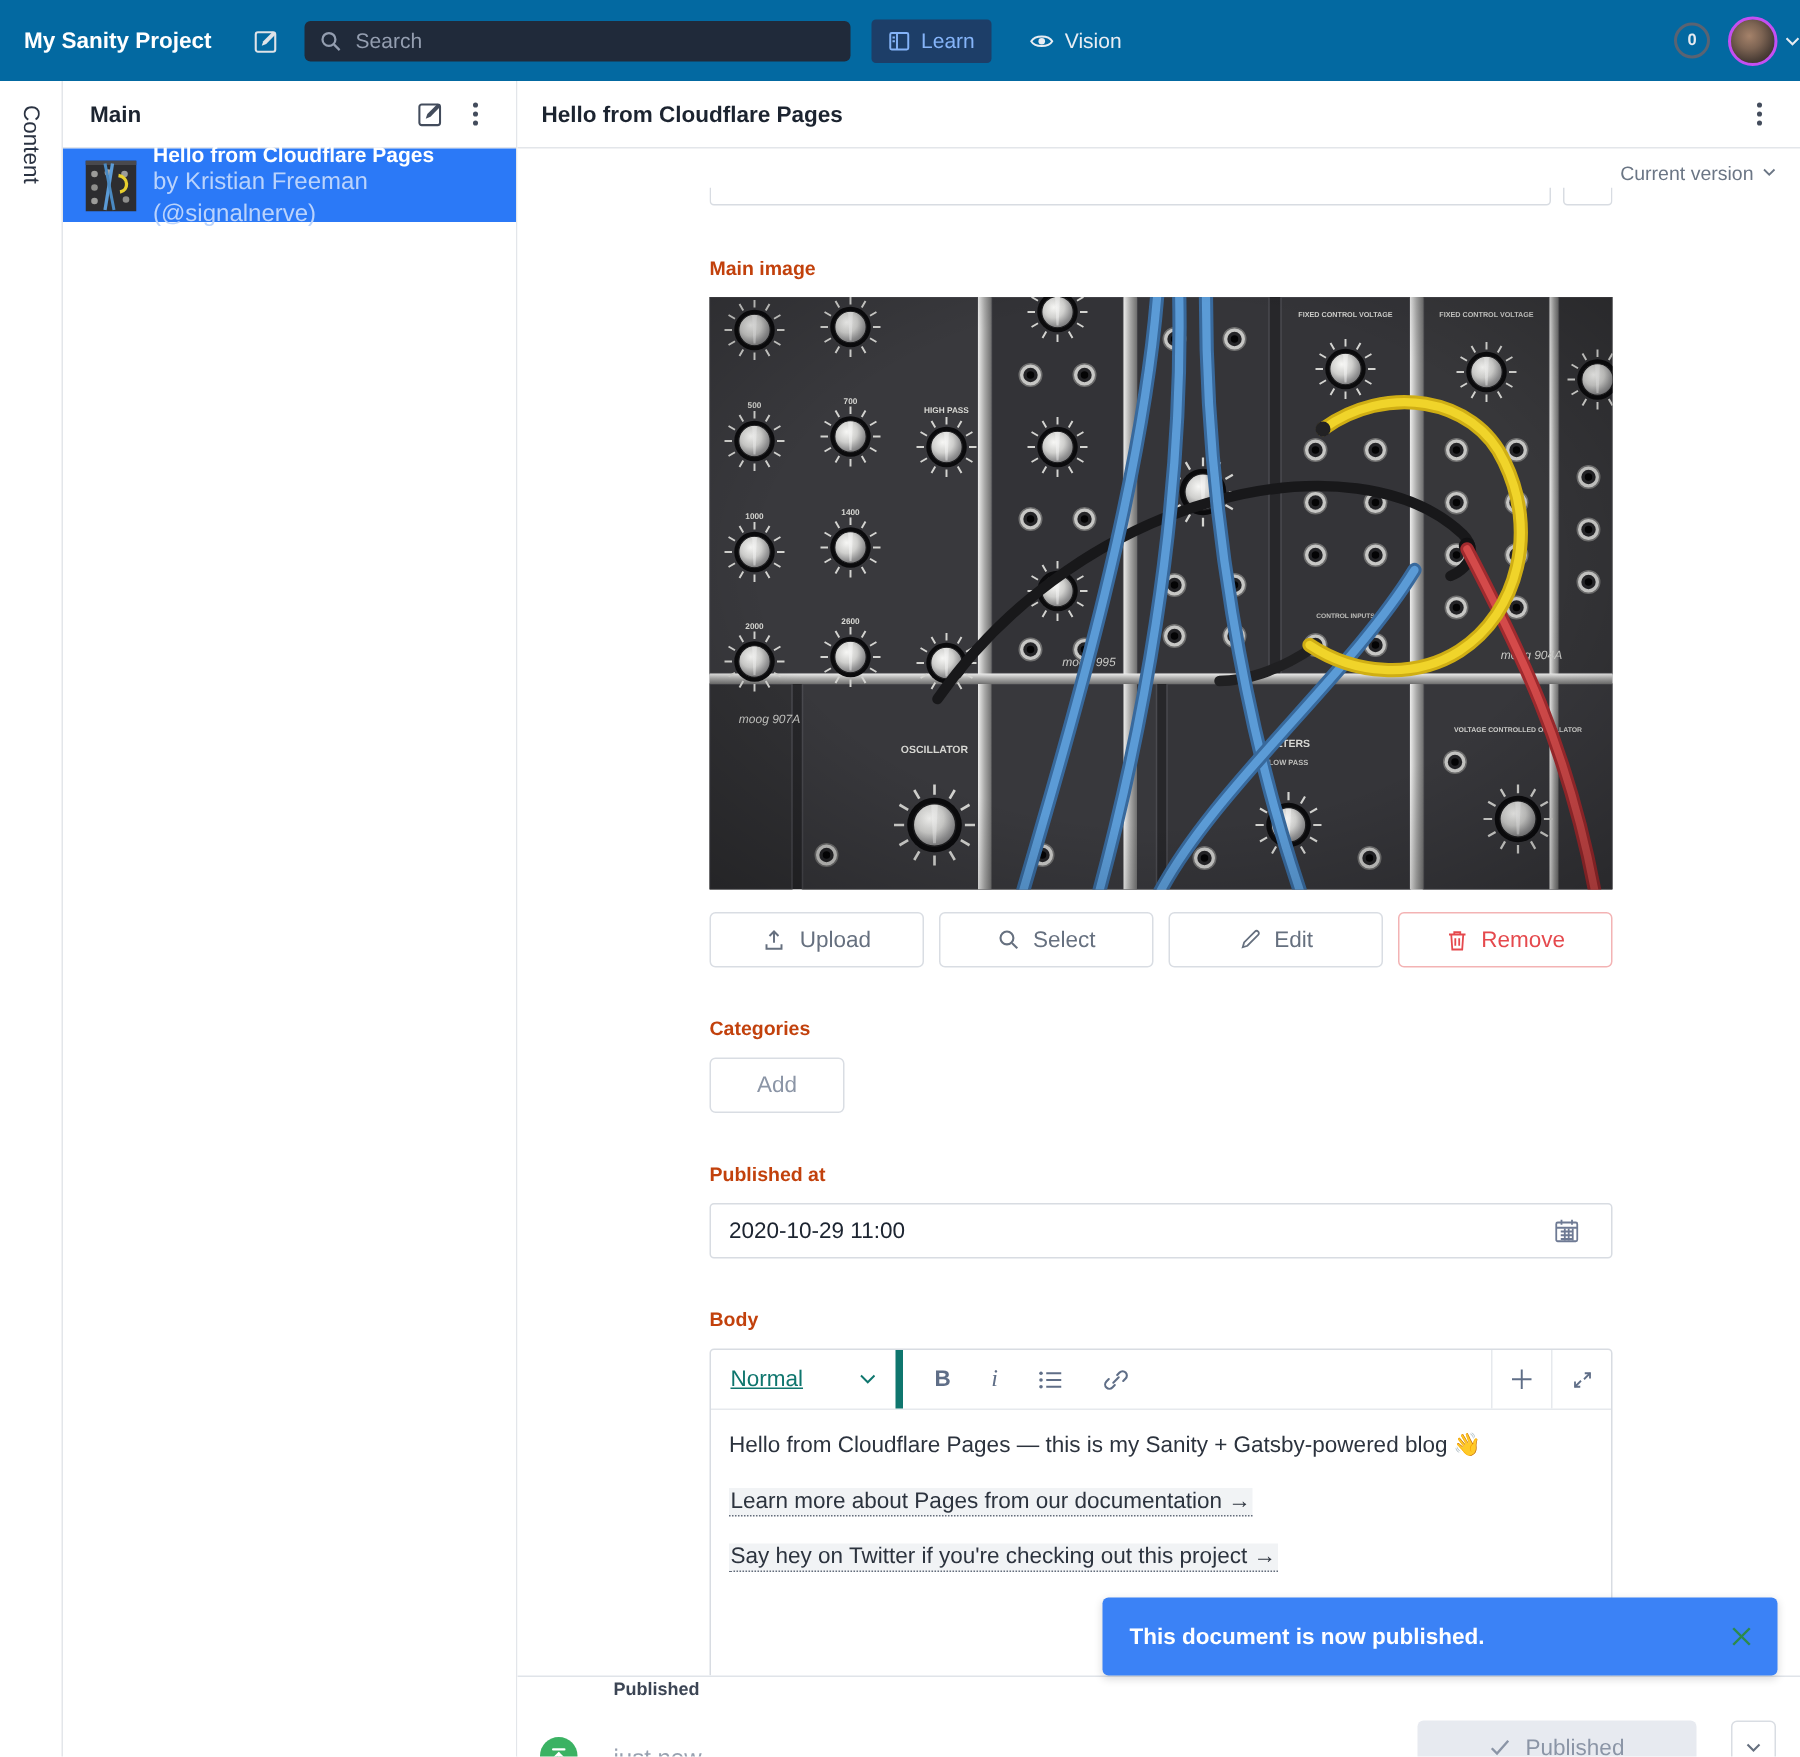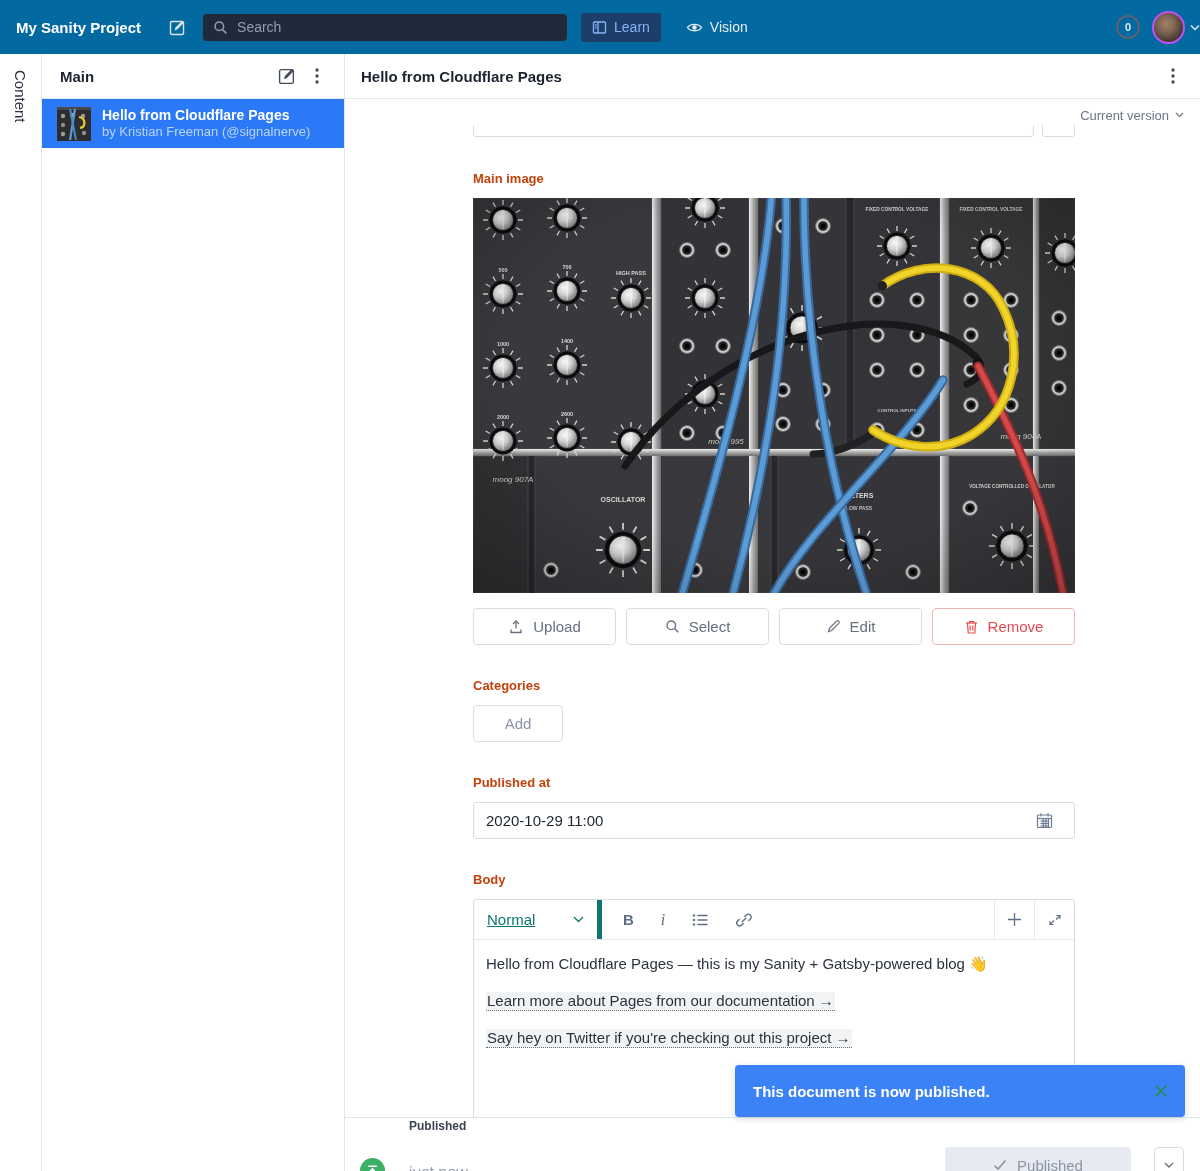--- a/index.html
+++ b/index.html
@@ -30,21 +30,21 @@
 
   
   .post-pane { width:303px; border-right:1px solid #e3e6ea; display:flex; flex-direction:column; background:#fff; }
   .pane-header { height:45px; border-bottom:1px solid #e3e6ea; display:flex; align-items:center; padding:0 12px 0 18px; flex:0 0 auto; }
   .pane-title { font-size:15px; font-weight:700; color:#1c2430; flex:1; }
   .icon-btn { width:30px; height:30px; display:flex; align-items:center; justify-content:center; color:#434c5c; cursor:pointer; }
   .post-item { height:49px; background:#2b79f7; display:flex; align-items:center; gap:11px; padding:0 8px 0 15px; cursor:pointer; }
   .post-thumb { width:34px; height:34px; flex:0 0 auto; }
   .post-item-text { display:flex; flex-direction:column; justify-content:center; line-height:1.3; }
   .post-item-title { color:#fff; font-size:14px; font-weight:600; }
-  .post-item-sub { color:#bad3fc; font-size:13px; }
+  .post-item-sub { color:#bad3fc; font-size:16px; }
 
   
   .doc-pane { flex:1; display:flex; flex-direction:column; position:relative; background:#fff; }
   .doc-header { height:45px; border-bottom:1px solid #e3e6ea; display:flex; align-items:center; padding:0 12px 0 16px; flex:0 0 auto; }
   .doc-title { font-size:15px; font-weight:600; color:#1c2430; flex:1; }
   .version-row { height:26px; display:flex; justify-content:flex-end; align-items:center; gap:6px; padding:6px 16px 0; color:#6b7685; font-size:13px; flex:0 0 auto; cursor:pointer; }
   .doc-scroll { flex:1; overflow:hidden; }
   .form-col { width:602px; margin-left:128px; }
 
   .slug-sliver { height:13px; overflow:hidden; display:flex; gap:8px; }

